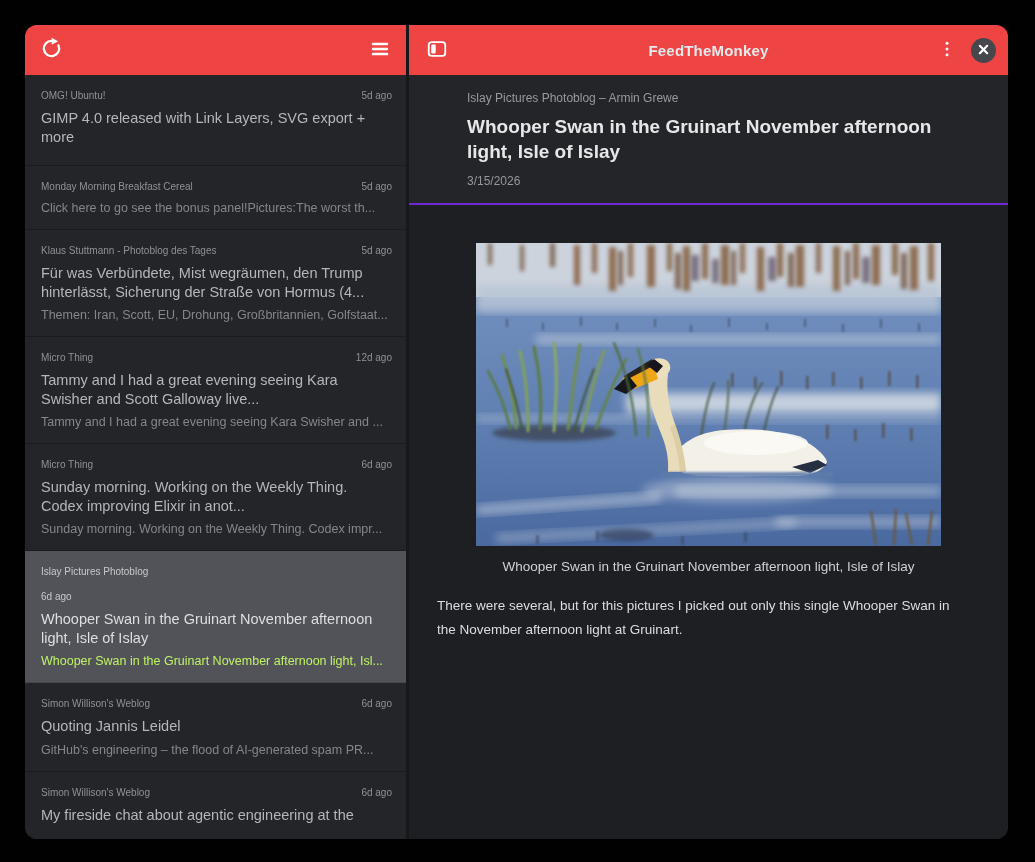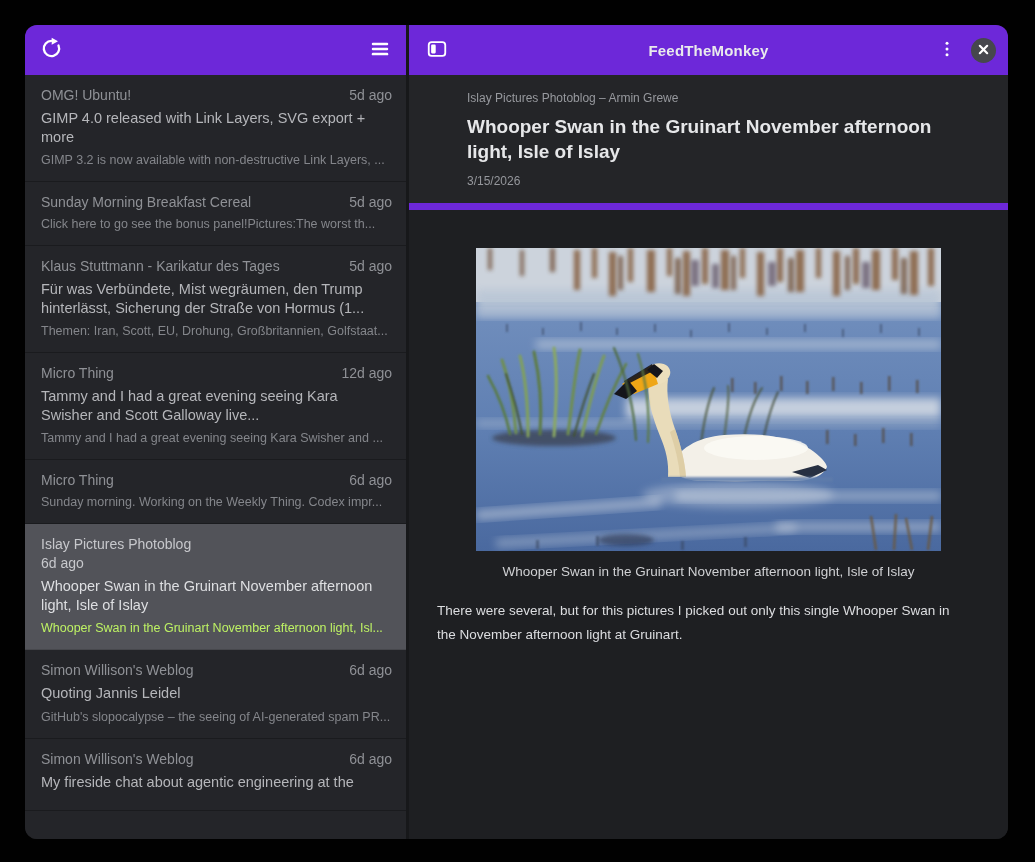--- a/index.html
+++ b/index.html
@@ -7,47 +7,47 @@
     width:1035px;height:862px;background:#010101;position:relative;overflow:hidden;
     font-family:"Liberation Sans",sans-serif;
     -webkit-font-smoothing:antialiased;
   }
   .window{
     position:absolute;left:25px;top:25px;width:983px;height:814px;
     border-radius:12px;overflow:hidden;background:#1e1f22;
     display:grid;grid-template-columns:381px 3px 599px;grid-template-rows:50px 764px;
   }
   .v-divider{grid-column:2;grid-row:1/3;background:#17181a;}
-  .toolbar{background:#6d28d9;display:flex;align-items:center;}
+  .toolbar{background:#ef4444;display:flex;align-items:center;}
   .toolbar-left{grid-column:1;grid-row:1;justify-content:space-between;padding:0 10px;}
   .toolbar-right{grid-column:3;grid-row:1;position:relative;padding:0 12px;justify-content:space-between;}
   .icon-btn{width:32px;height:32px;border:none;background:transparent;display:flex;align-items:center;justify-content:center;padding:0;cursor:pointer;border-radius:6px;}
   .app-title{
     position:absolute;left:0;right:0;text-align:center;pointer-events:none;
     color:#e9eaec;font-size:15px;font-weight:700;letter-spacing:.2px;
   }
   .right-btns{display:flex;align-items:center;gap:8px;margin-left:auto;}
   .close-btn{width:25px;height:25px;border-radius:50%;background:#46474d;border:none;display:flex;align-items:center;justify-content:center;padding:0;cursor:pointer;}
 
   
   .feed-list{grid-column:1;grid-row:2;background:#242529;overflow:hidden;}
   .feed-item{padding:13px 14px 13px 16px;border-bottom:1px solid #1a1b1e;cursor:pointer;}
-  .fi-head{display:flex;justify-content:space-between;gap:4px;font-size:14px;line-height:15px;color:#8f9196;margin-bottom:6px;}
+  .fi-head{display:flex;justify-content:space-between;gap:10px;font-size:10px;line-height:15px;color:#8f9196;margin-bottom:6px;}
   .fi-source{white-space:nowrap;overflow:hidden;text-overflow:ellipsis;}
   .fi-time{flex:0 0 auto;}
   .fi-title{font-size:14.5px;line-height:18.5px;color:#b5b6ba;margin-bottom:6px;}
   .fi-summary{font-size:12.5px;line-height:16px;color:#84868b;white-space:nowrap;overflow:hidden;}
   .feed-item.selected{background:#525359;border-bottom-color:#47484d;}
   .feed-item.selected .fi-head{color:#c7c8cc;flex-direction:column;}
   .feed-item.selected .fi-title{color:#dedfe2;}
   .feed-item.selected .fi-summary{color:#bef264;}
 
   
   .article{grid-column:3;grid-row:2;background:#1e1f22;overflow:hidden;display:flex;flex-direction:column;}
-  .article-header{background:#242528;border-bottom:7px solid #6d28d9;padding:16px 70px 14px 58px;flex:0 0 auto;}
+  .article-header{background:#242528;border-bottom:2px solid #6d28d9;padding:16px 70px 14px 58px;flex:0 0 auto;}
   .ah-source{font-size:12px;color:#97999e;line-height:15px;}
   .ah-title{font-size:19px;font-weight:700;color:#e6e7e9;line-height:25px;margin:8px 0 10px;max-width:500px;}
   .ah-date{font-size:12px;color:#95979c;line-height:15px;}
   .article-body{padding:38px 28px 0;}
   .photo-figure{margin:0;text-align:center;}
   .photo{width:465px;height:303px;display:block;margin:0 auto;}
   .photo-caption{margin-top:13px;font-size:13.5px;color:#cfd0d3;}
   .body-text{margin:20px 0 0;font-size:13.5px;line-height:24px;color:#dcdde0;max-width:520px;}
 </style>
 </head>
@@ -108,73 +108,73 @@
   </div>
 
   <div class="feed-list">
 
     <div class="feed-item">
       <div class="fi-head">
         <span class="fi-source">OMG! Ubuntu!</span>
         <span class="fi-time">5d ago</span>
       </div>
       <div class="fi-title">GIMP 4.0 released with Link Layers, SVG export + more</div>
-      <div class="fi-summary">GIMP 3.2 is now available with non-destructive Link Layers, ...</div>
-    </div>
-
-    <div class="feed-item">
-      <div class="fi-head">
-        <span class="fi-source">Sunday Morning Breakfast Cereal</span>
+    </div>
+
+    <div class="feed-item">
+      <div class="fi-head">
+        <span class="fi-source">Monday Morning Breakfast Cereal</span>
         <span class="fi-time">5d ago</span>
       </div>
       <div class="fi-summary">Click here to go see the bonus panel!Pictures:The worst th...</div>
     </div>
 
     <div class="feed-item">
       <div class="fi-head">
-        <span class="fi-source">Klaus Stuttmann - Karikatur des Tages</span>
+        <span class="fi-source">Klaus Stuttmann - Photoblog des Tages</span>
         <span class="fi-time">5d ago</span>
       </div>
-      <div class="fi-title">Für was Verbündete, Mist wegräumen, den Trump hinterlässt, Sicherung der Straße von Hormus  (1...</div>
+      <div class="fi-title">Für was Verbündete, Mist wegräumen, den Trump hinterlässt, Sicherung der Straße von Hormus  (4...</div>
       <div class="fi-summary">Themen: Iran, Scott, EU, Drohung, Großbritannien, Golfstaat...</div>
     </div>
 
     <div class="feed-item">
       <div class="fi-head">
         <span class="fi-source">Micro Thing</span>
         <span class="fi-time">12d ago</span>
       </div>
       <div class="fi-title">Tammy and I had a great evening seeing Kara Swisher and Scott Galloway live...</div>
       <div class="fi-summary">Tammy and I had a great evening seeing Kara Swisher and ...</div>
     </div>
 
     <div class="feed-item">
       <div class="fi-head">
         <span class="fi-source">Micro Thing</span>
         <span class="fi-time">6d ago</span>
       </div>
+      <div class="fi-title">Sunday morning. Working on the Weekly Thing. Codex improving Elixir in anot...</div>
       <div class="fi-summary">Sunday morning. Working on the Weekly Thing. Codex impr...</div>
     </div>
 
     <div class="feed-item selected">
       <div class="fi-head">
         <span class="fi-source">Islay Pictures Photoblog</span>
         <span class="fi-time">6d ago</span>
       </div>
       <div class="fi-title">Whooper Swan in the Gruinart November afternoon light, Isle of Islay</div>
       <div class="fi-summary">Whooper Swan in the Gruinart November afternoon light, Isl...</div>
     </div>
 
     <div class="feed-item">
       <div class="fi-head">
         <span class="fi-source">Simon Willison's Weblog</span>
         <span class="fi-time">6d ago</span>
       </div>
       <div class="fi-title">Quoting Jannis Leidel</div>
-      <div class="fi-summary">GitHub's slopocalypse – the seeing of AI-generated spam PR...</div>
+      <div class="fi-summary">GitHub's engineering – the flood of AI-generated spam PR...</div>
     </div>
 
     <div class="feed-item">
       <div class="fi-head">
         <span class="fi-source">Simon Willison's Weblog</span>
         <span class="fi-time">6d ago</span>
       </div>
       <div class="fi-title">My fireside chat about agentic engineering at the</div>
       <div class="fi-summary"></div>
     </div>

